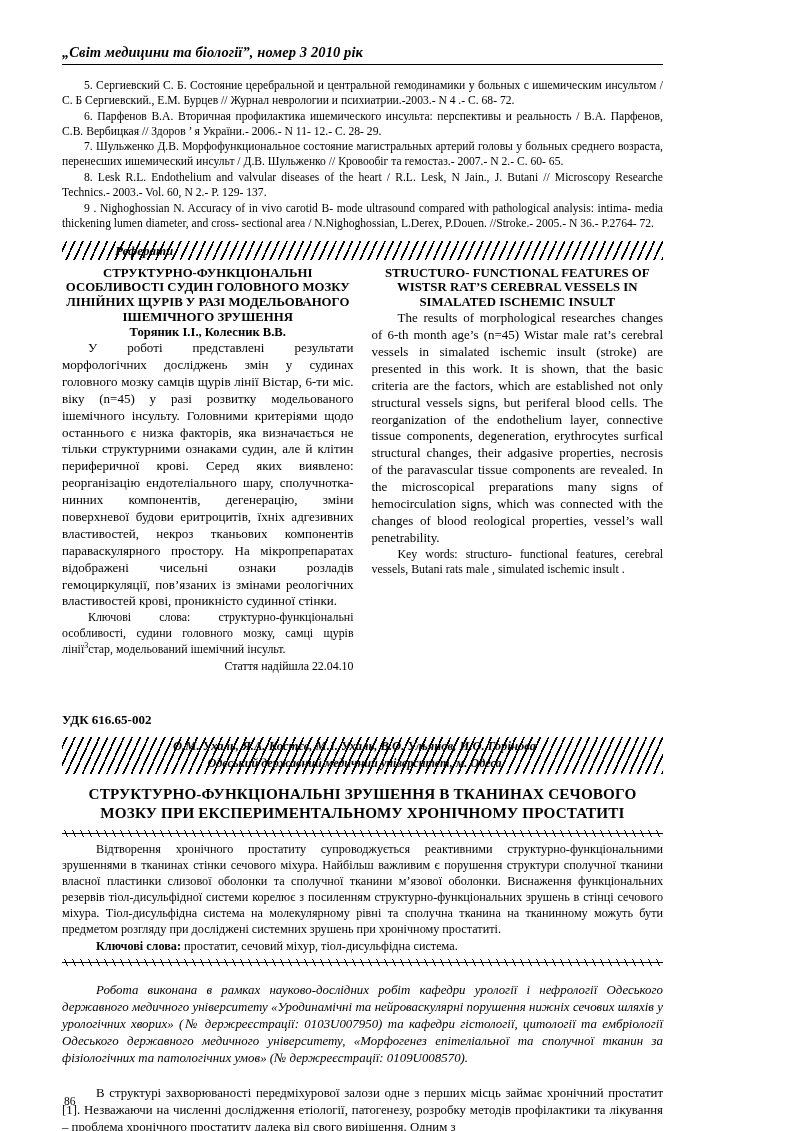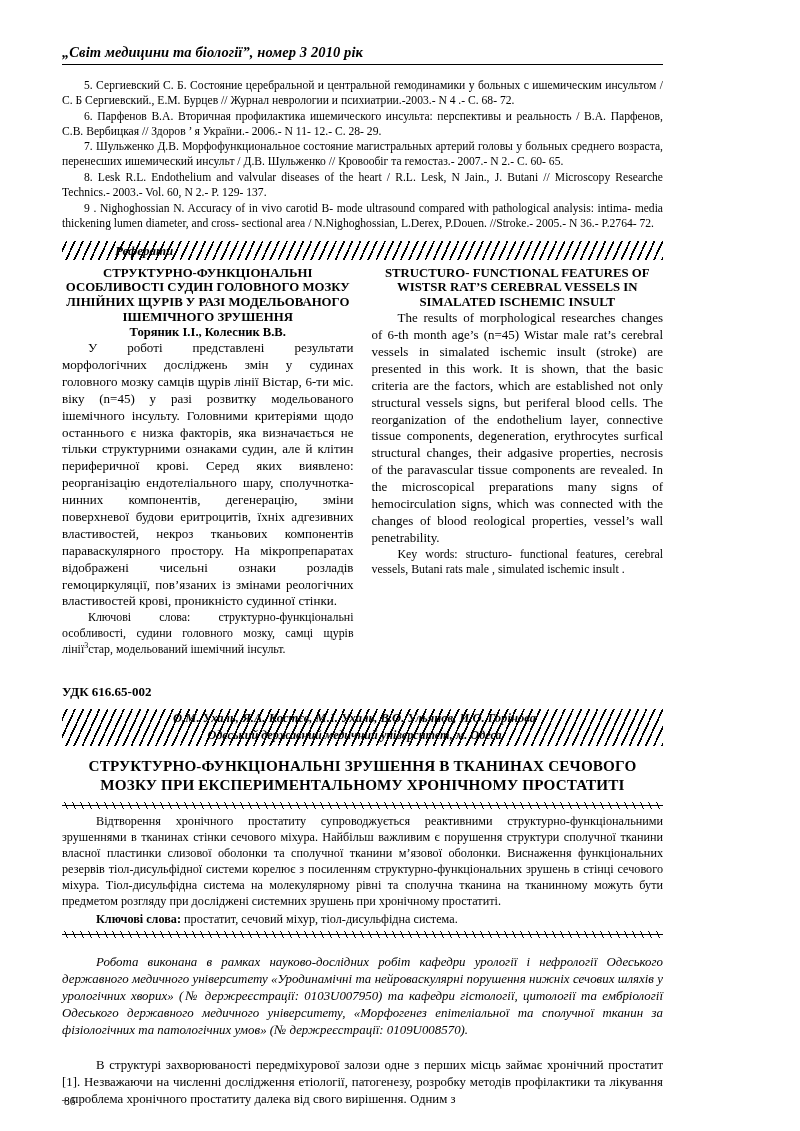--- a/index.html
+++ b/index.html
@@ -228,20 +228,21 @@
     <span class="hatch-label">Реферати</span>
   </div>
 
   <div class="cols">
 
     <div class="col">
       <p class="ab-title">СТРУКТУРНО-ФУНКЦІОНАЛЬНІ ОСОБЛИВОСТІ СУДИН ГОЛОВНОГО МОЗКУ ЛІНІЙНИХ ЩУРІВ У РАЗІ МОДЕЛЬОВАНОГО ІШЕМІЧНОГО ЗРУШЕННЯ</p>
       <p class="ab-authors">Торяник І.І., Колесник В.В.</p>
       <p class="ab-body">У роботі представлені результати морфологічних досліджень змін у судинах головного мозку самців щурів лінії Вістар, 6-ти міс. віку (n=45) у разі розвитку модельованого ішемічного інсульту. Головними критеріями щодо останнього є низка факторів, яка визначається не тільки структурними ознаками судин, але й клітин периферичної крові. Серед яких виявлено: реорганізацію ендотеліального шару, сполучнотка-нинних компонентів, дегенерацію, зміни поверхневої будови еритроцитів, їхніх адгезивних властивостей, некроз тканьових компонентів параваскулярного простору. На мікропрепаратах відображені чисельні ознаки розладів гемоциркуляції, пов’язаних із змінами реологічних властивостей крові, проникністо судинної стінки.</p>
       <p class="ab-kw"><b>Ключові слова:</b><span> структурно-функціональні особливості, судини головного мозку, самці щурів лінії</span><span class="sup">3</span><span>стар, модельований ішемічний інсульт.</span></p>
+      <p class="ab-received">Стаття надійшла 22.04.10</p>
     </div>
 
     <div class="col">
       <p class="ab-title">STRUCTURO- FUNCTIONAL FEATURES OF WISTSR RAT’S CEREBRAL VESSELS IN SIMALATED ISCHEMIC INSULT</p>
       <p class="ab-body">The results of morphological researches changes of 6-th month age’s (n=45) Wistar male rat’s cerebral vessels in simalated ischemic insult (stroke) are presented in this work. It is shown, that the basic criteria are the factors, which are established not only structural vessels signs, but periferal blood cells. The reorganization of the endothelium layer, connective tissue components, degeneration, erythrocytes surfical structural changes, their adgasive properties, necrosis of the paravascular tissue components are revealed. In the microscopical preparations many signs of hemocirculation signs, which was connected with the changes of blood reological properties, vessel’s wall penetrability.</p>
       <p class="ab-kw"><b>Key words:</b><span> structuro- functional features, cerebral vessels, Butani rats male , simulated ischemic insult .</span></p>
     </div>
 
   </div>
 

